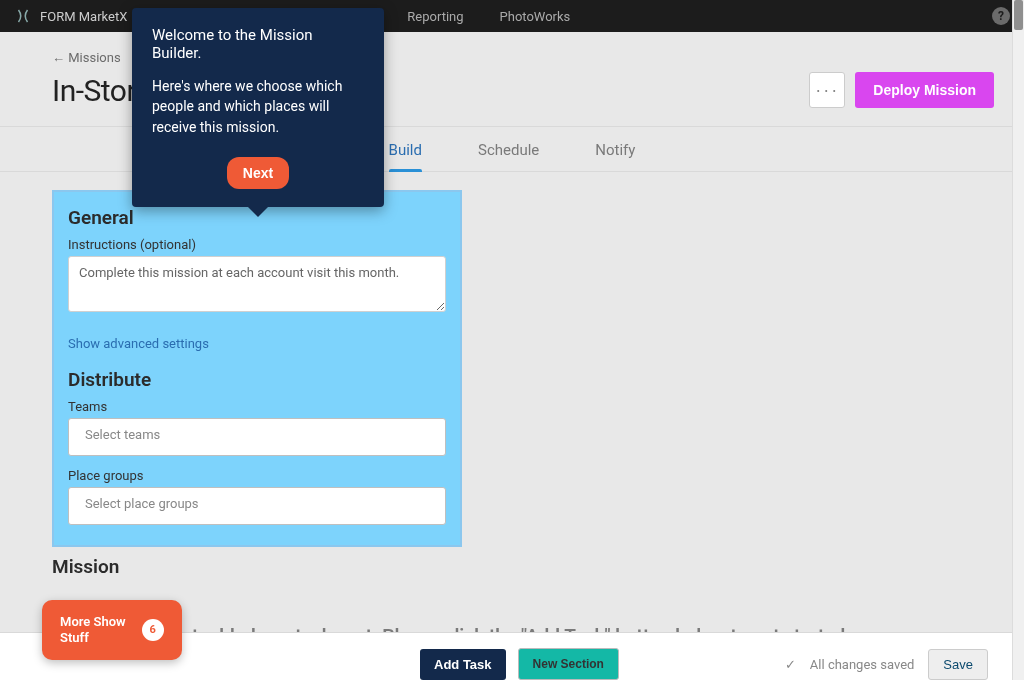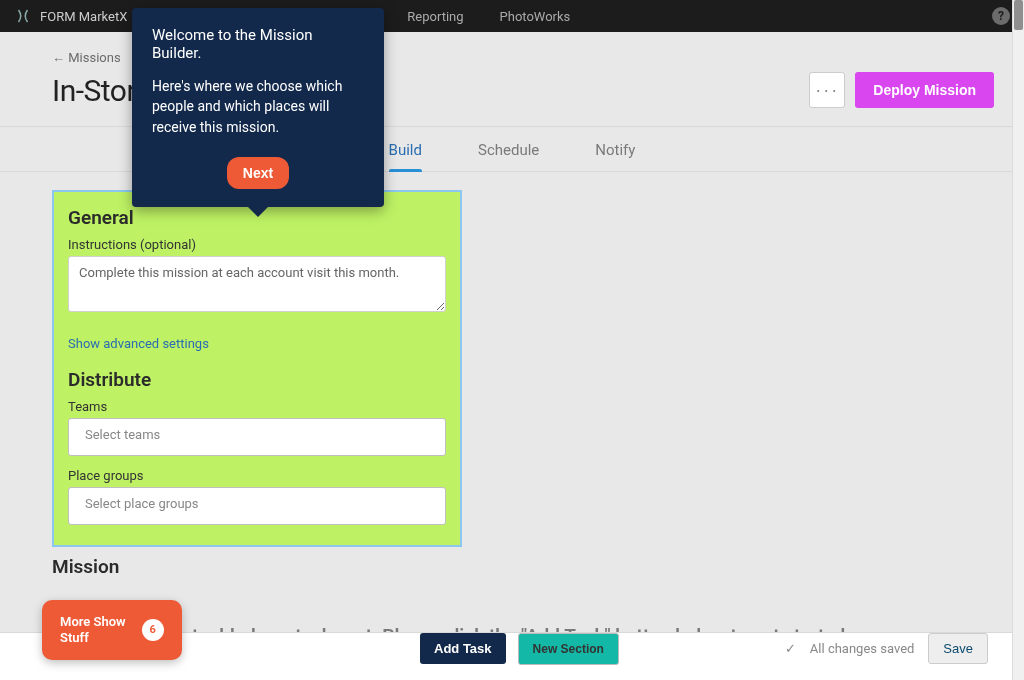--- a/index.html
+++ b/index.html
@@ -20,31 +20,31 @@
     .more-btn { width: 36px; height: 36px; border: 1px solid #ccc; background: #fff; border-radius: 3px; cursor: pointer; color: #888; font-size: 18px; letter-spacing: 2px; }
     .deploy-btn { background: #d946ef; color: #fff; border: none; padding: 10px 18px; border-radius: 3px; font-size: 14px; font-weight: 600; cursor: pointer; }
 
     .divider { border-top: 1px solid #d9d9d9; margin-top: 18px; }
     .tabs { display: flex; justify-content: center; gap: 56px; border-bottom: 1px solid #d9d9d9; }
     .tab { padding: 14px 0 12px; color: #7a7a7a; font-size: 15px; cursor: pointer; position: relative; }
     .tab.active { color: #2a6db0; }
     .tab.active::after { content: ""; position: absolute; left: 0; right: 0; bottom: -1px; height: 3px; background: #2a90d6; border-radius: 2px 2px 0 0; }
 
     .content { padding: 18px 30px 80px 52px; }
-    .panel { border: 2px solid #8bc7ee; background: #bef264; padding: 10px 14px 20px; width: 410px; }
+    .panel { border: 2px solid #8bc7ee; background: #7dd3fc; padding: 10px 14px 20px; width: 410px; }
     .h2 { font-size: 19px; font-weight: 600; color: #2b2b2b; margin: 4px 0 8px; }
     .label { font-size: 13px; color: #333; margin-bottom: 4px; display: block; }
     .textarea { width: 100%; min-height: 56px; border: 1px solid #d0d0d0; border-radius: 3px; padding: 8px 10px; font-size: 13px; color: #666; font-family: inherit; resize: vertical; }
     .link { color: #2a6db0; font-size: 13px; cursor: pointer; display: inline-block; margin-top: 20px; }
     .h2b { font-size: 19px; font-weight: 600; color: #2b2b2b; margin: 16px 0 8px; }
     .select { width: 100%; height: 38px; border: 1px solid #bfbfbf; border-radius: 3px; padding: 8px 16px; font-size: 13px; color: #888; background: #fff; cursor: pointer; margin-bottom: 12px; }
     .mission-h { font-size: 19px; font-weight: 600; color: #2b2b2b; margin: 8px 0 0 0; }
     .empty-msg { font-size: 19px; font-weight: 600; color: #7a7a7a; text-align: left; margin: 46px 0 0 140px; width: 860px; }
 
-    .bottom-bar { position: absolute; bottom: 0; left: 0; right: 12px; background: #fff; border-top: 1px solid #d9d9d9; height: 48px; display: flex; align-items: flex-start; padding: 0 24px 0 420px; gap: 12px; }
+    .bottom-bar { position: absolute; bottom: 0; left: 0; right: 12px; background: #fff; border-top: 1px solid #d9d9d9; height: 48px; display: flex; align-items: flex-end; padding: 0 24px 0 420px; gap: 12px; }
     .add-task-btn { background: #13294b; color: #fff; border: none; padding: 8px 14px; border-radius: 3px; font-size: 13px; font-weight: 600; cursor: pointer; }
     .new-section-btn { background: #14b8a6; color: #333; border: 1px solid #bbb; padding: 8px 14px; border-radius: 3px; font-size: 12px; font-weight: 600; cursor: pointer; }
     .status-group { margin-left: auto; display: flex; align-items: center; gap: 14px; color: #888; font-size: 13px; }
     .checkmark { color: #888; }
     .save-btn { background: #eee; color: #0c4a6e; border: 1px solid #ccc; padding: 7px 14px; border-radius: 3px; font-size: 13px; cursor: pointer; }
 
     .tip { position: absolute; top: 8px; left: 132px; width: 252px; background: #13294b; color: #fff; border-radius: 4px; padding: 18px 20px 18px; box-shadow: 0 4px 14px rgba(0,0,0,0.35); }
     .tip-title { font-size: 15px; margin-bottom: 14px; }
     .tip-body { font-size: 14px; line-height: 1.45; margin-bottom: 20px; }
     .tip-next { background: #ef5a36; color: #fff; border: none; padding: 8px 16px; border-radius: 12px; font-size: 14px; font-weight: 600; cursor: pointer; display: block; margin: 0 auto; }

